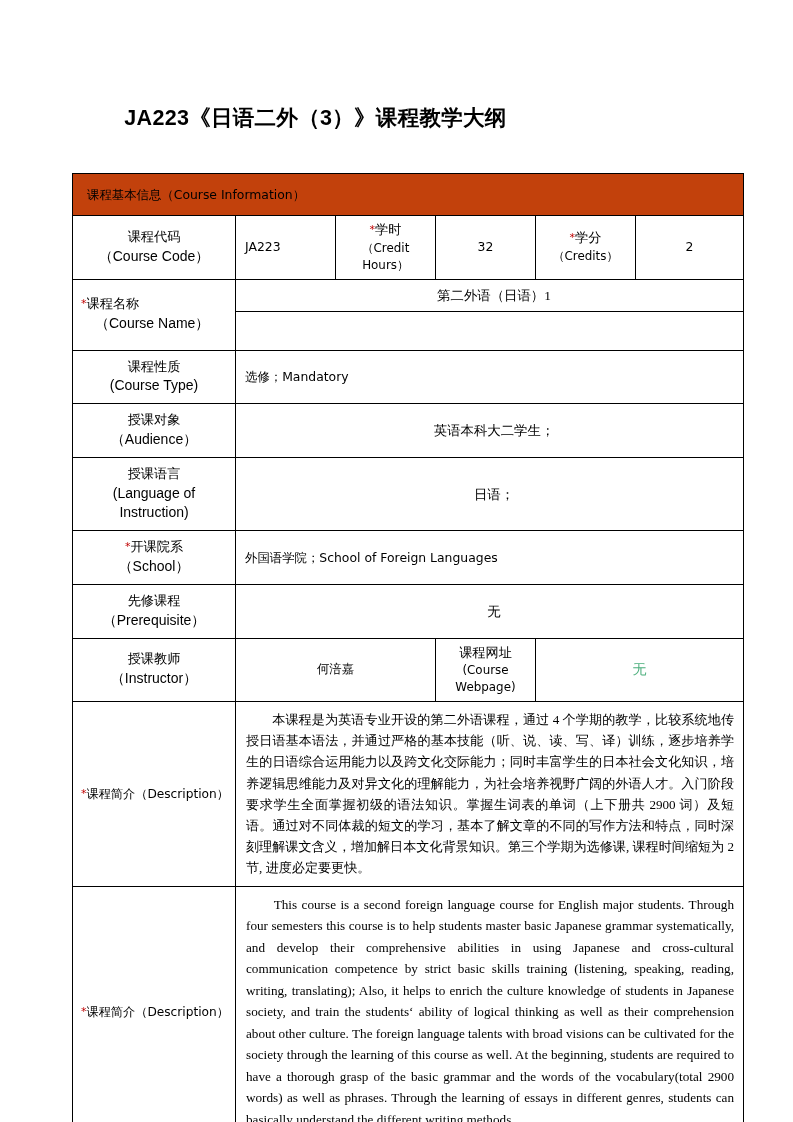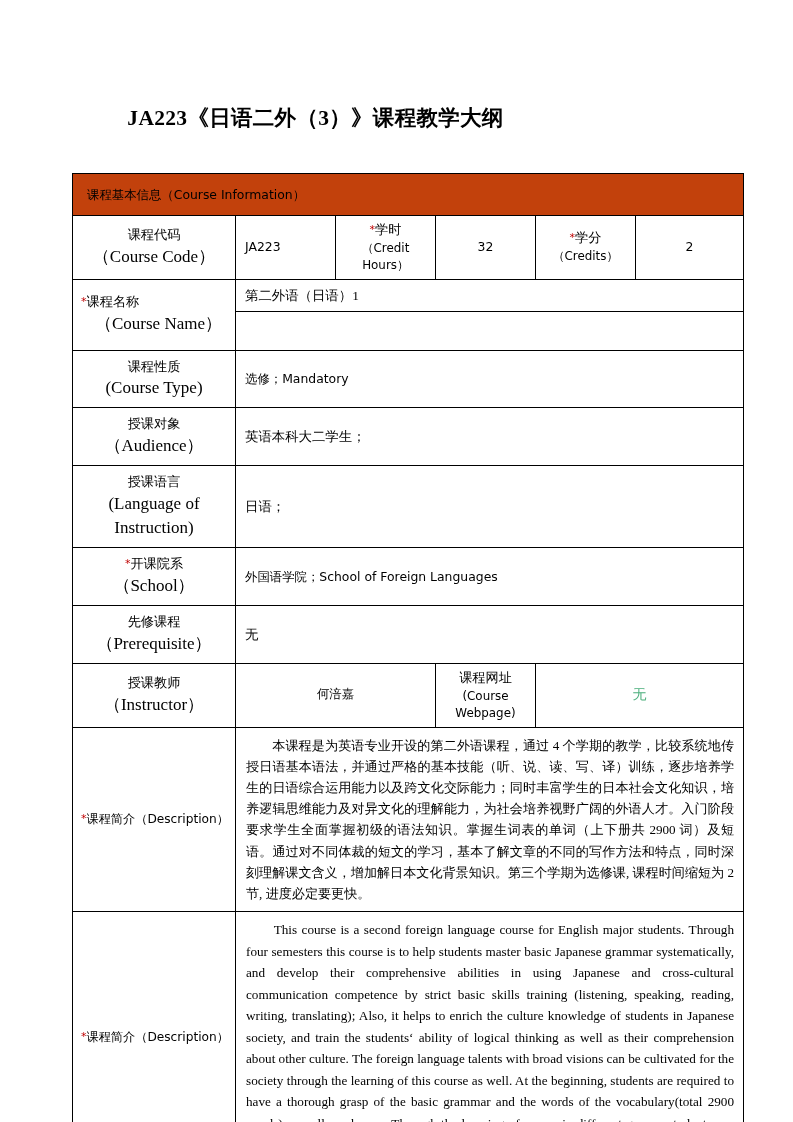--- a/index.html
+++ b/index.html
@@ -21,21 +21,21 @@
     height: 1122px;
     box-sizing: border-box;
     overflow: hidden;
   }
   .doc-title {
     position: absolute;
     left: 0;
     top: 103px;
     width: 631px;
     text-align: center;
-    font-family: Liberation Serif, serif;
+    font-family: Liberation Sans, sans-serif;
     font-weight: bold;
     font-size: 21.5px;
     letter-spacing: 0.3px;
     white-space: nowrap;
   }
   table.syllabus {
     position: absolute;
     left: 72px;
     top: 173px;
     width: 671px;
@@ -61,21 +61,21 @@
   
   .lbl {
     width: 163px;
     text-align: center;
     padding: 7px 6px !important;
     font-family: "DejaVu Sans", "Liberation Sans", sans-serif;
     font-size: 12.4px;
     line-height: 1.5;
   }
   .lbl .cn  { display: block; font-family: "Liberation Serif","DejaVu Serif",serif; font-size: 13.2px; }
-  .lbl .en  { display: block; font-family: Liberation Serif, serif; font-size: 17px; }
+  .lbl .en  { display: block; font-family: Liberation Sans, sans-serif; font-size: 14px; }
   .lbl.one-line {
     line-height: 1.5;
     font-family: "DejaVu Sans","Liberation Sans",sans-serif;
     font-size: 12.2px;
     text-align: right;
   }
   .lbl.left {
     text-align: left;
     padding-left: 8px !important;
   }
@@ -86,21 +86,21 @@
     font-family: "DejaVu Sans","Liberation Sans",sans-serif;
     font-size: 11px;
     vertical-align: 1px;
   }
   
   .val {
     padding: 6px 0 6px 9px !important;
     font-family: "DejaVu Sans", "Liberation Sans", sans-serif;
     font-size: 12.6px;
   }
-  .val.serif { font-family: "Liberation Serif","DejaVu Serif",serif; font-size: 13.4px; }
+  .val.serif { font-family: "Liberation Serif","DejaVu Serif",serif; font-size: 13.4px; text-align: center; }
   .val.center {
     text-align: center;
     padding: 16px 4px !important;
   }
   .cc-cn  { font-family: "Liberation Serif","DejaVu Serif",serif; font-size: 13.4px; }
   .cc-en  { font-family: "DejaVu Sans","Liberation Sans",sans-serif; font-size: 12.4px; }
   .none-green { color: #4caf7d; font-family: "Liberation Serif","DejaVu Serif",serif; font-size: 14px; }
   .mono-code {
     font-family: "DejaVu Sans","Liberation Sans",sans-serif;
     font-size: 12.8px;

